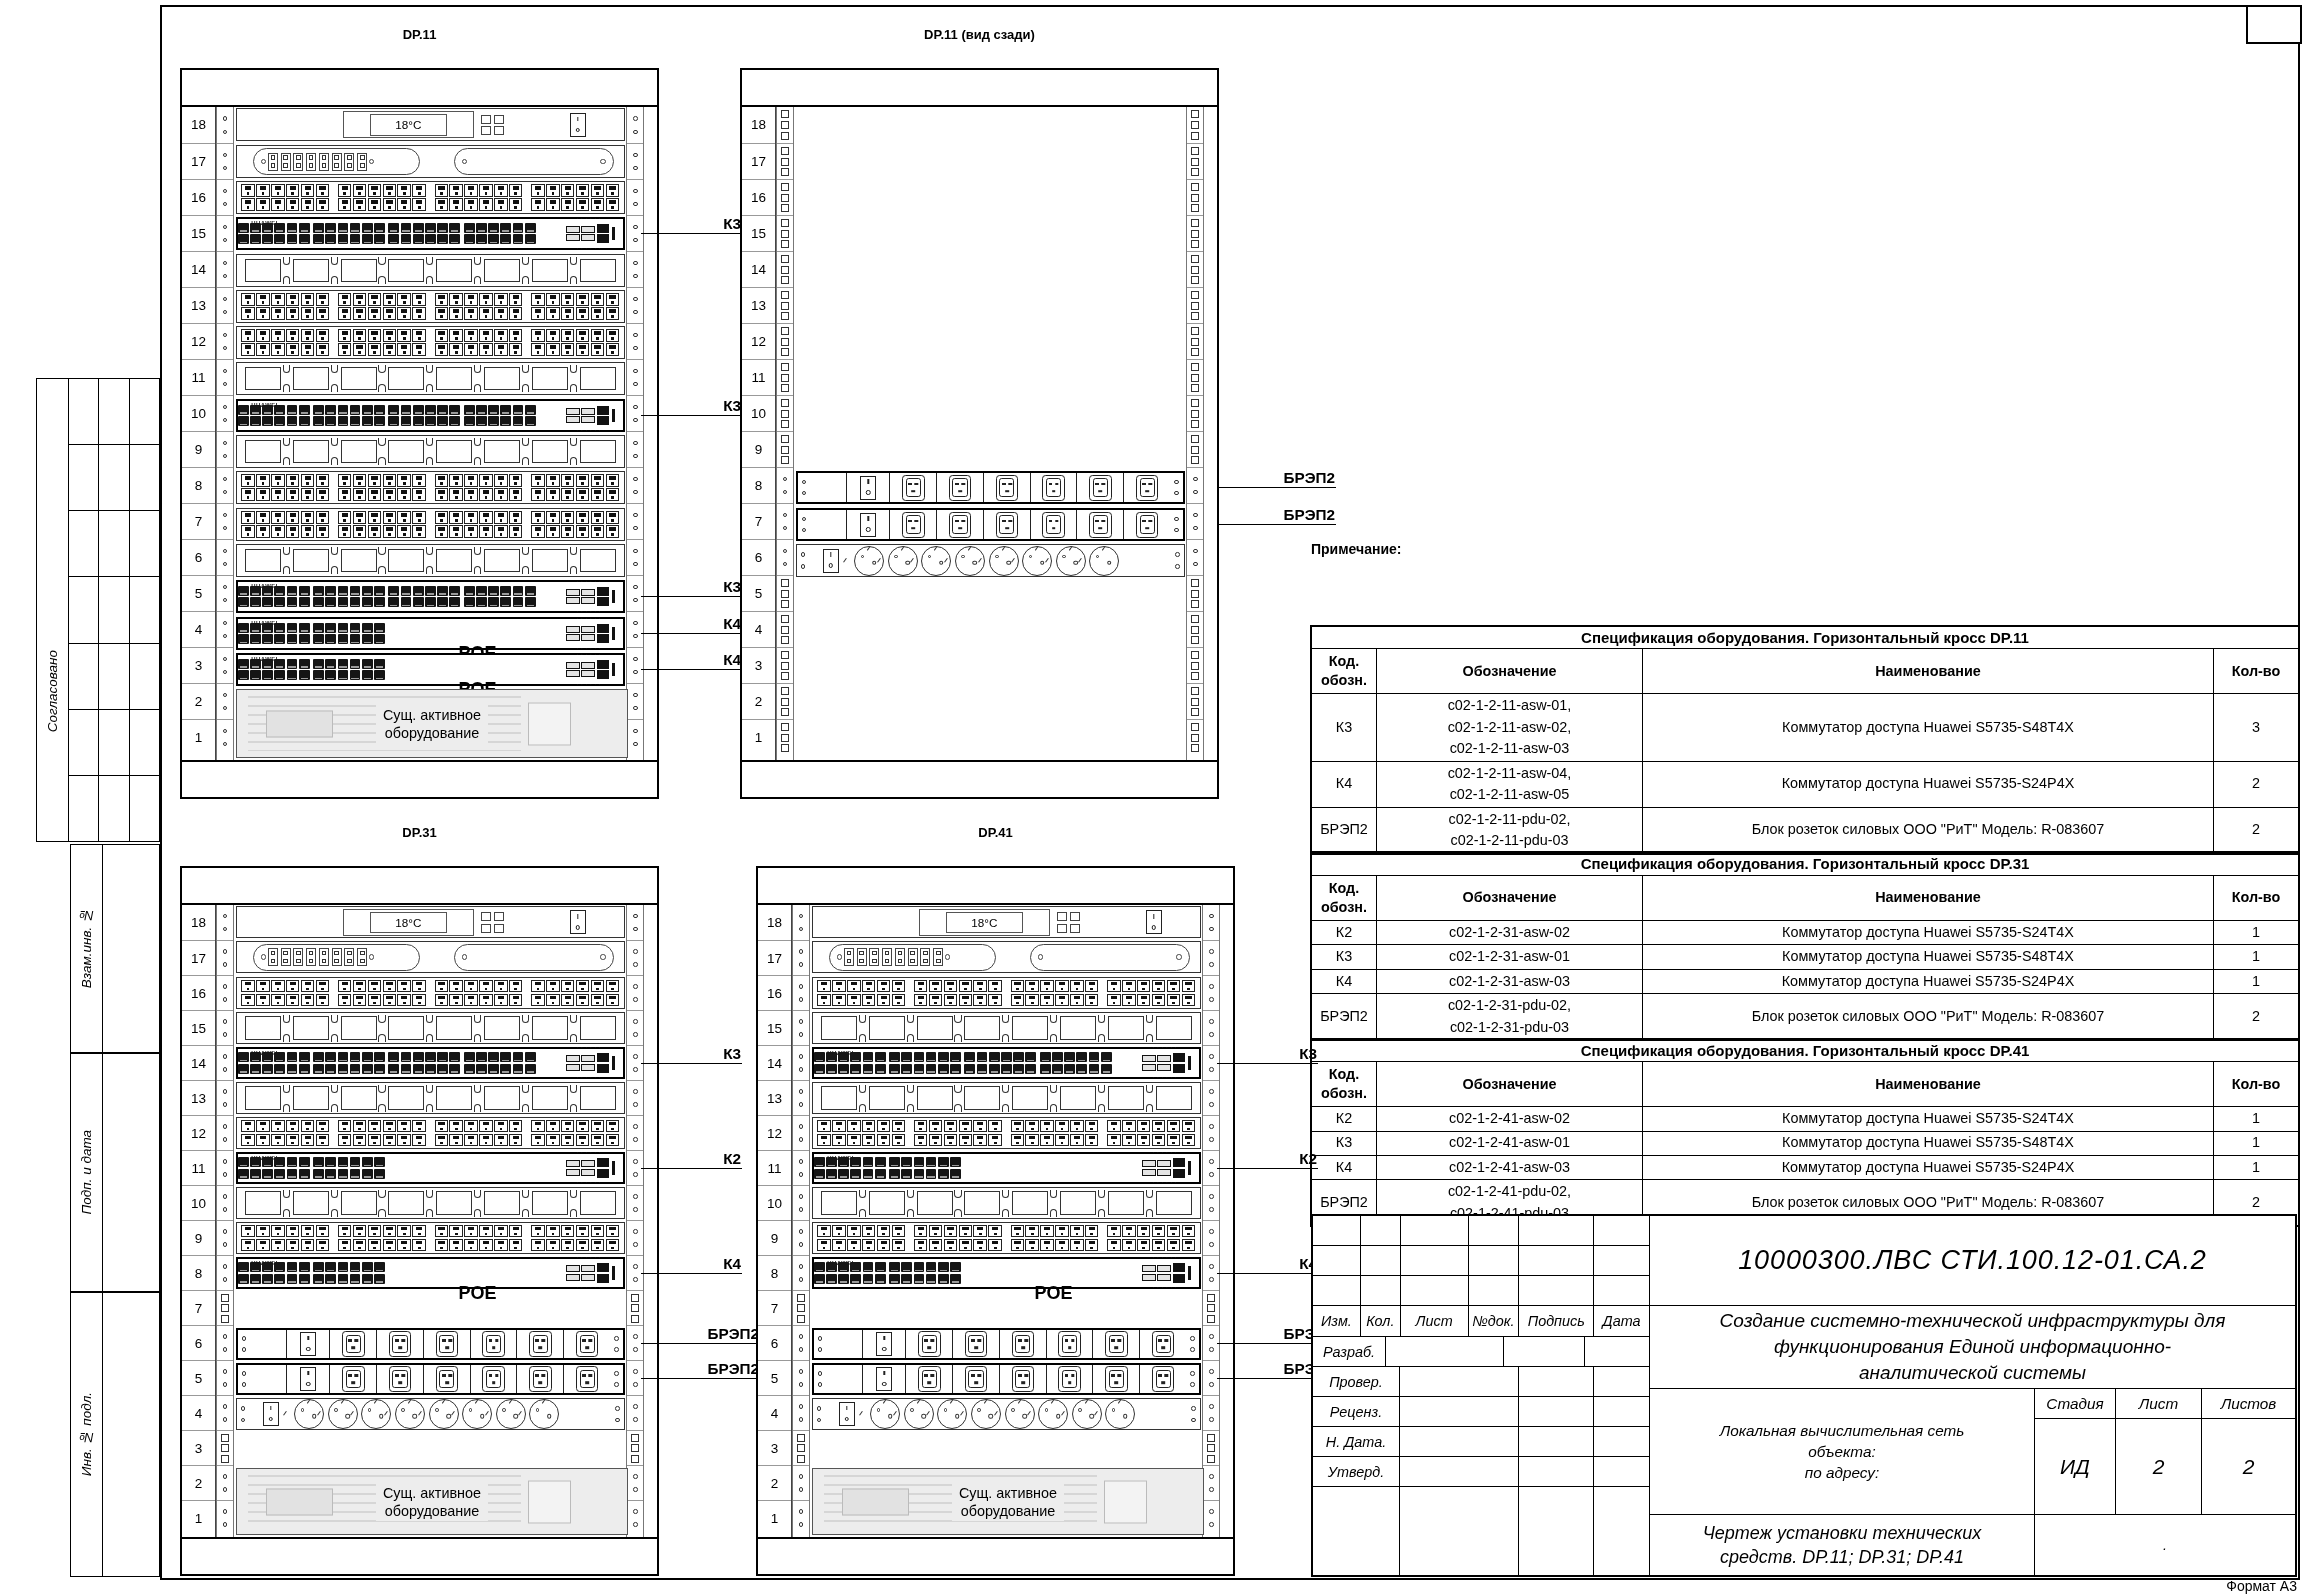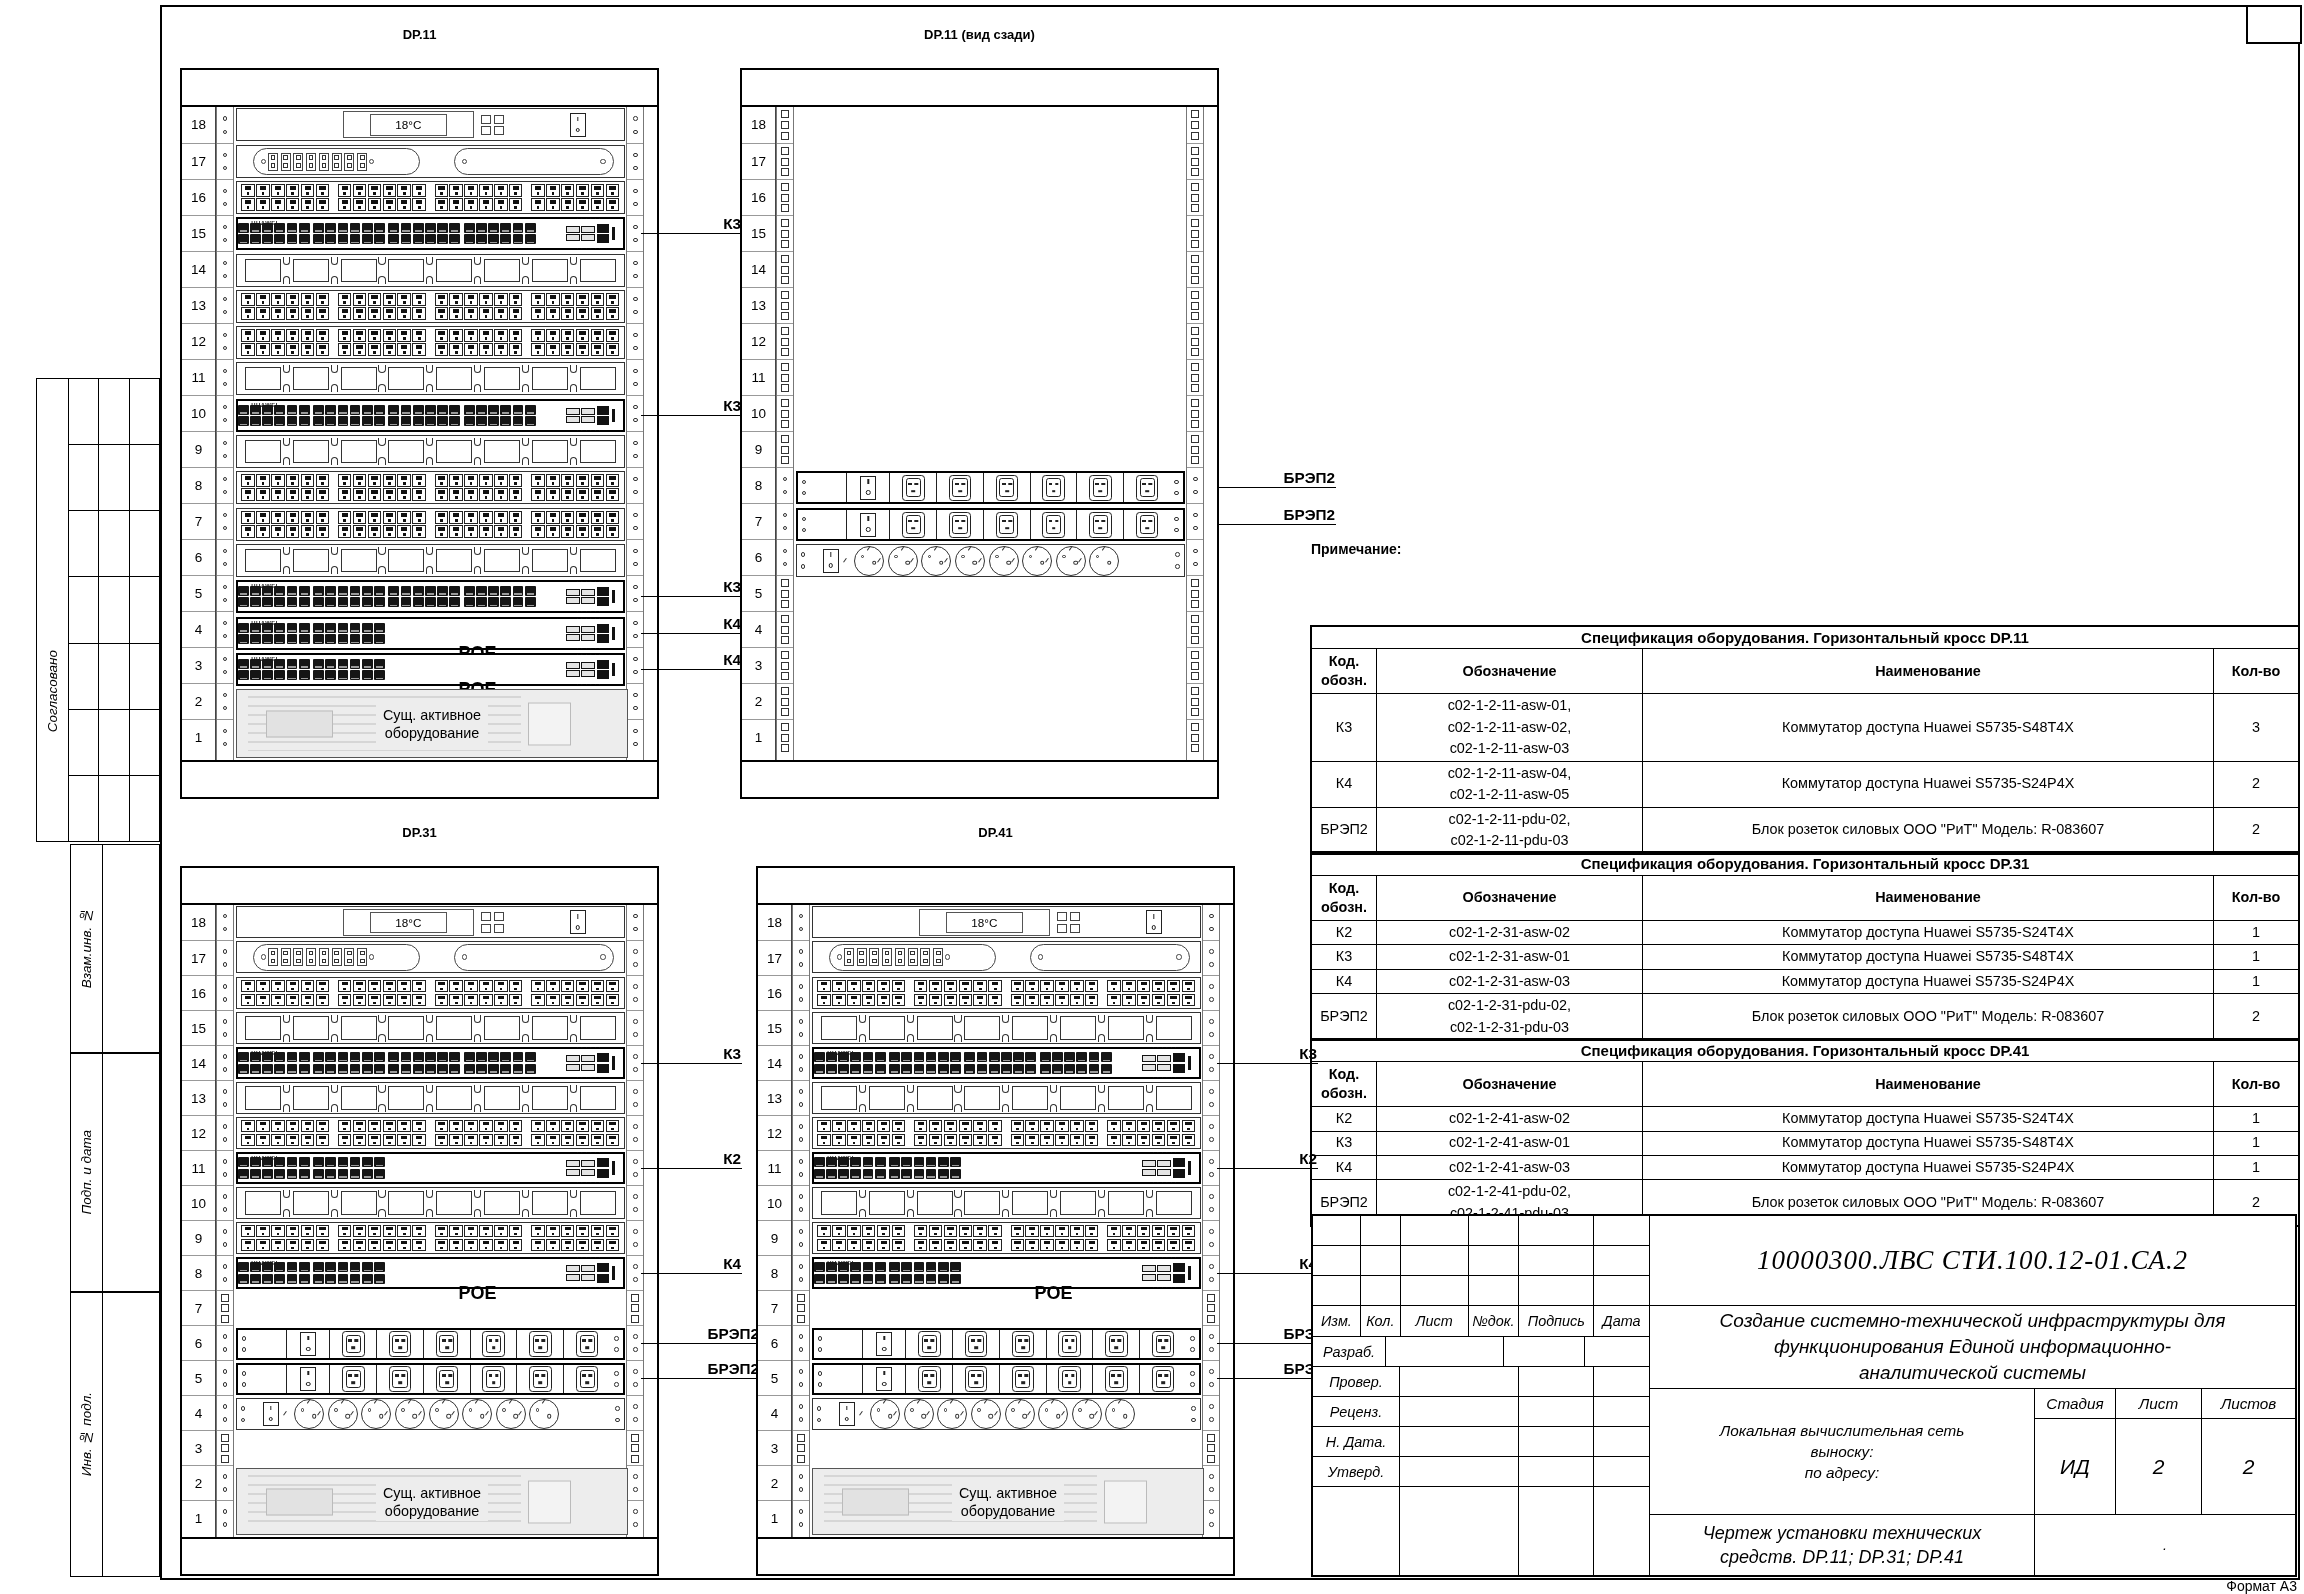--- a/index.html
+++ b/index.html
@@ -3020,27 +3020,27 @@
           <div class="tb-cell" style="width: 55px;"></div>
         </div>
         <div class="tb-row" style="height: 95px; flex: 1 1 0%; border-bottom: none;">
           <div class="tb-cell" style="width: 87px;"></div>
           <div class="tb-cell" style="width: 119px;"></div>
           <div class="tb-cell" style="width: 75px;"></div>
           <div class="tb-cell" style="width: 55px;"></div>
         </div>
       </div>
       <div class="tb-right">
-        <div class="tbr-row tb-doc" style="height: 90px; font-family: Liberation Serif, serif;">10000300.ЛВС СТИ.100.12-01.СА.2</div>
+        <div class="tbr-row tb-doc" style="height: 90px;">10000300.ЛВС СТИ.100.12-01.СА.2</div>
         <div class="tbr-row tb-proj" style="height: 83px;">Создание системно-технической инфраструктуры для
 функционирования Единой  информационно-
 аналитической системы</div>
         <div class="tbr-row" style="height: 126px;">
           <div class="tb-obj">Локальная вычислительная сеть
-выноску:
+объекта:
 по адресу:</div>
           <div class="tb-stage">
             <div class="hd">
               <div class="c" style="width: 81px;">Стадия</div>
               <div class="c" style="width: 86px;">Лист</div>
               <div class="c" style="width: auto; flex: 1 1 0%;">Листов</div>
             </div>
             <div class="vl">
               <div class="c" style="width: 81px;">ИД</div>
               <div class="c" style="width: 86px;">2</div>

